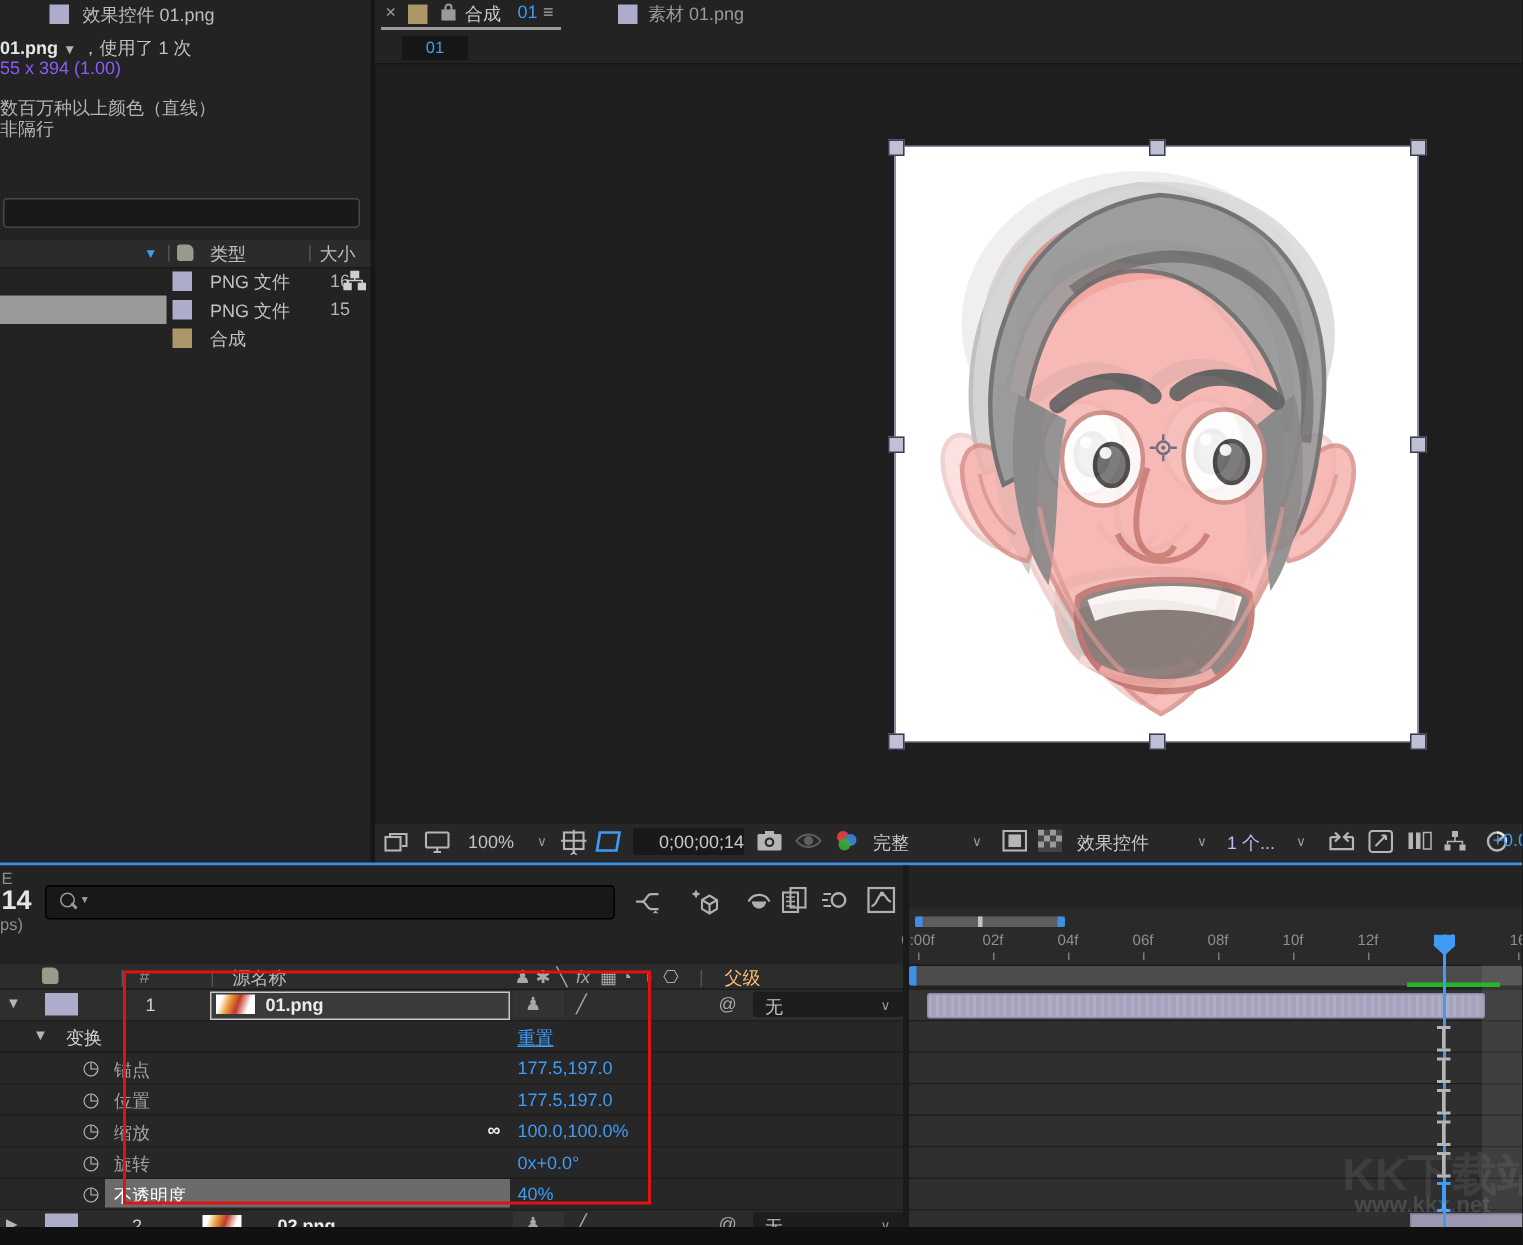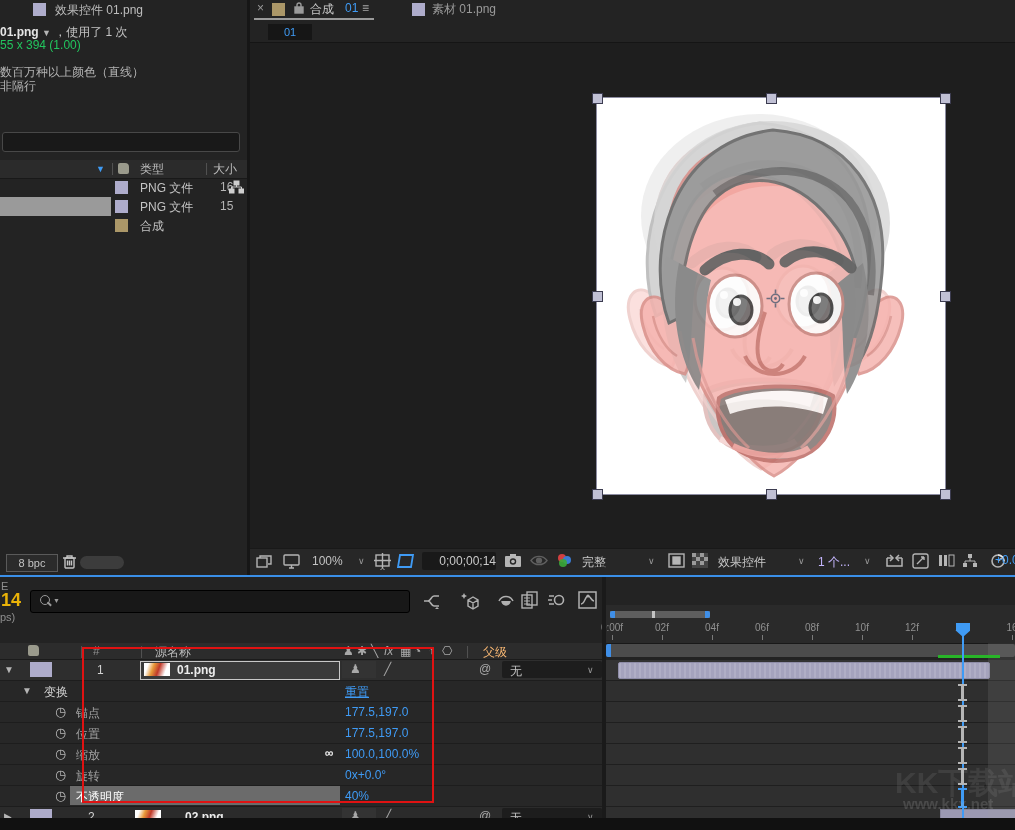--- a/index.html
+++ b/index.html
@@ -31,21 +31,21 @@
 
   <div class="abs" style="left:0;top:0;width:247px;height:576px;background:#232323;">
     <span class="chip" style="left:33px;top:3px;background:#aeaccb;"></span>
     <span class="abs" style="left:55px;top:2px;color:#bdbdbd;">效果控件 01.png</span>
 
     <div class="abs" style="left:0;top:24px;">
       <span class="bold" style="color:#e6e6e6;">01.png</span>
       <span style="color:#b5b5b5;font-size:9px;">▼</span>
       <span>，使用了 1 次</span>
     </div>
-    <div class="abs" style="left:0;top:38px;color:#22c55e;">55 x 394 (1.00)</div>
+    <div class="abs" style="left:0;top:38px;color:#8b5cf6;">55 x 394 (1.00)</div>
     <div class="abs" style="left:0;top:64px;color:#b5b5b5;">数百万种以上颜色（直线）</div>
     <div class="abs" style="left:0;top:78px;color:#b5b5b5;">非隔行</div>
 
     <div class="abs" style="left:2px;top:132px;width:236px;height:18px;background:#191919;border:1px solid #484848;border-radius:3px;"></div>
 
     <div class="abs" style="left:0;top:160px;width:247px;height:18px;background:#2b2b2b;border-bottom:1px solid #191919;">
       <span class="abs" style="left:96px;top:4px;color:#3f9bf5;font-size:9px;">▼</span>
       <span class="abs sep" style="left:111px;top:1px;">|</span>
       <span class="abs" style="left:118px;top:3px;width:11px;height:11px;background:#9a9a8c;border-radius:2px 4px 2px 2px;"></span>
       <span class="abs" style="left:140px;top:1px;color:#bdbdbd;">类型</span>
@@ -72,32 +72,20 @@
       <span class="abs" style="left:0;top:0;width:111px;height:19px;background:#9a9a9a;"></span>
       <span class="chip" style="left:115px;top:3px;background:#aeaccb;"></span>
       <span class="abs" style="left:140px;top:2px;">PNG 文件</span>
       <span class="abs" style="left:220px;top:2px;color:#b5b5b5;">15</span>
     </div>
     <div class="abs" style="left:0;top:216px;width:247px;height:19px;">
       <span class="chip" style="left:115px;top:3px;background:#ab9768;"></span>
       <span class="abs" style="left:140px;top:2px;">合成</span>
     </div>
 
-    <div class="abs" style="left:0;top:552px;width:247px;height:24px;">
-      <span class="abs" style="left:6px;top:2px;width:50px;height:16px;border:1px solid #5a5a5a;background:#2b2b2b;text-align:center;font-size:11px;line-height:16px;color:#c3c3c3;">8 bpc</span>
-      <span class="abs ico" style="left:62px;top:2px;">
-        <svg width="15" height="16" viewBox="0 0 15 16">
-            <g stroke="#c3c3c3" fill="none" stroke-width="1.4">
-              <rect x="3" y="4" width="9" height="10" rx="1"></rect>
-              <path d="M1,4 h13 M5,4 v-2 h5 v2 M5.5,6.5 v5 M7.5,6.5 v5 M9.5,6.5 v5"></path>
-            </g>
-          </svg>
-      </span>
-      <span class="abs" style="left:80px;top:4px;width:44px;height:13px;background:#3c3c3c;border-radius:7px;"></span>
-    </div>
   </div>
 
   <div class="abs" style="left:247px;top:0;width:3px;height:576px;background:#161616;"></div>
 
   <div class="abs" style="left:250px;top:0;width:765px;height:576px;background:#1e1e1e;">
 
     <div class="abs" style="left:0;top:0;width:765px;height:43px;background:#232323;">
       <span class="abs" style="left:7px;top:1px;color:#9a9a9a;">×</span>
       <span class="chip" style="left:22px;top:3px;background:#ab9768;"></span>
       <span class="abs ico" style="left:43px;top:2px;">
@@ -307,21 +295,21 @@
         </g>
         <circle cx="9.5" cy="9.5" r="1.4" fill="#6e6e7e"></circle>
       </svg>
   </span>
 
   <div class="abs" style="left:0;top:575px;width:1015px;height:2px;background:#3a8fe8;"></div>
 
   <div class="abs" style="left:0;top:577px;width:1015px;height:253px;background:#232323;">
 
     <span class="abs dim" style="left:1px;top:3px;font-size:11px;">E</span>
-    <span class="abs bold" style="left:1px;top:13px;font-size:18px;color:#eab308;">14</span>
+    <span class="abs bold" style="left:1px;top:13px;font-size:18px;color:#e5e5e5;">14</span>
     <span class="abs dim" style="left:0;top:34px;font-size:11px;">ps)</span>
 
     <div class="abs" style="left:30px;top:13px;width:378px;height:21px;background:#181818;border:1px solid #000;border-radius:3px;">
       <span class="abs" style="left:9px;top:4px;width:8px;height:8px;border:1.5px solid #9a9a9a;border-radius:50%;"></span>
       <span class="abs" style="left:16px;top:12px;width:5px;height:1.5px;background:#9a9a9a;transform:rotate(45deg);"></span>
       <span class="abs ddv" style="left:22px;top:6px;font-size:7px;">▼</span>
     </div>
 
     <span class="abs ico" style="left:423px;top:16px;">
         <svg width="17" height="16" viewBox="0 0 17 16">

